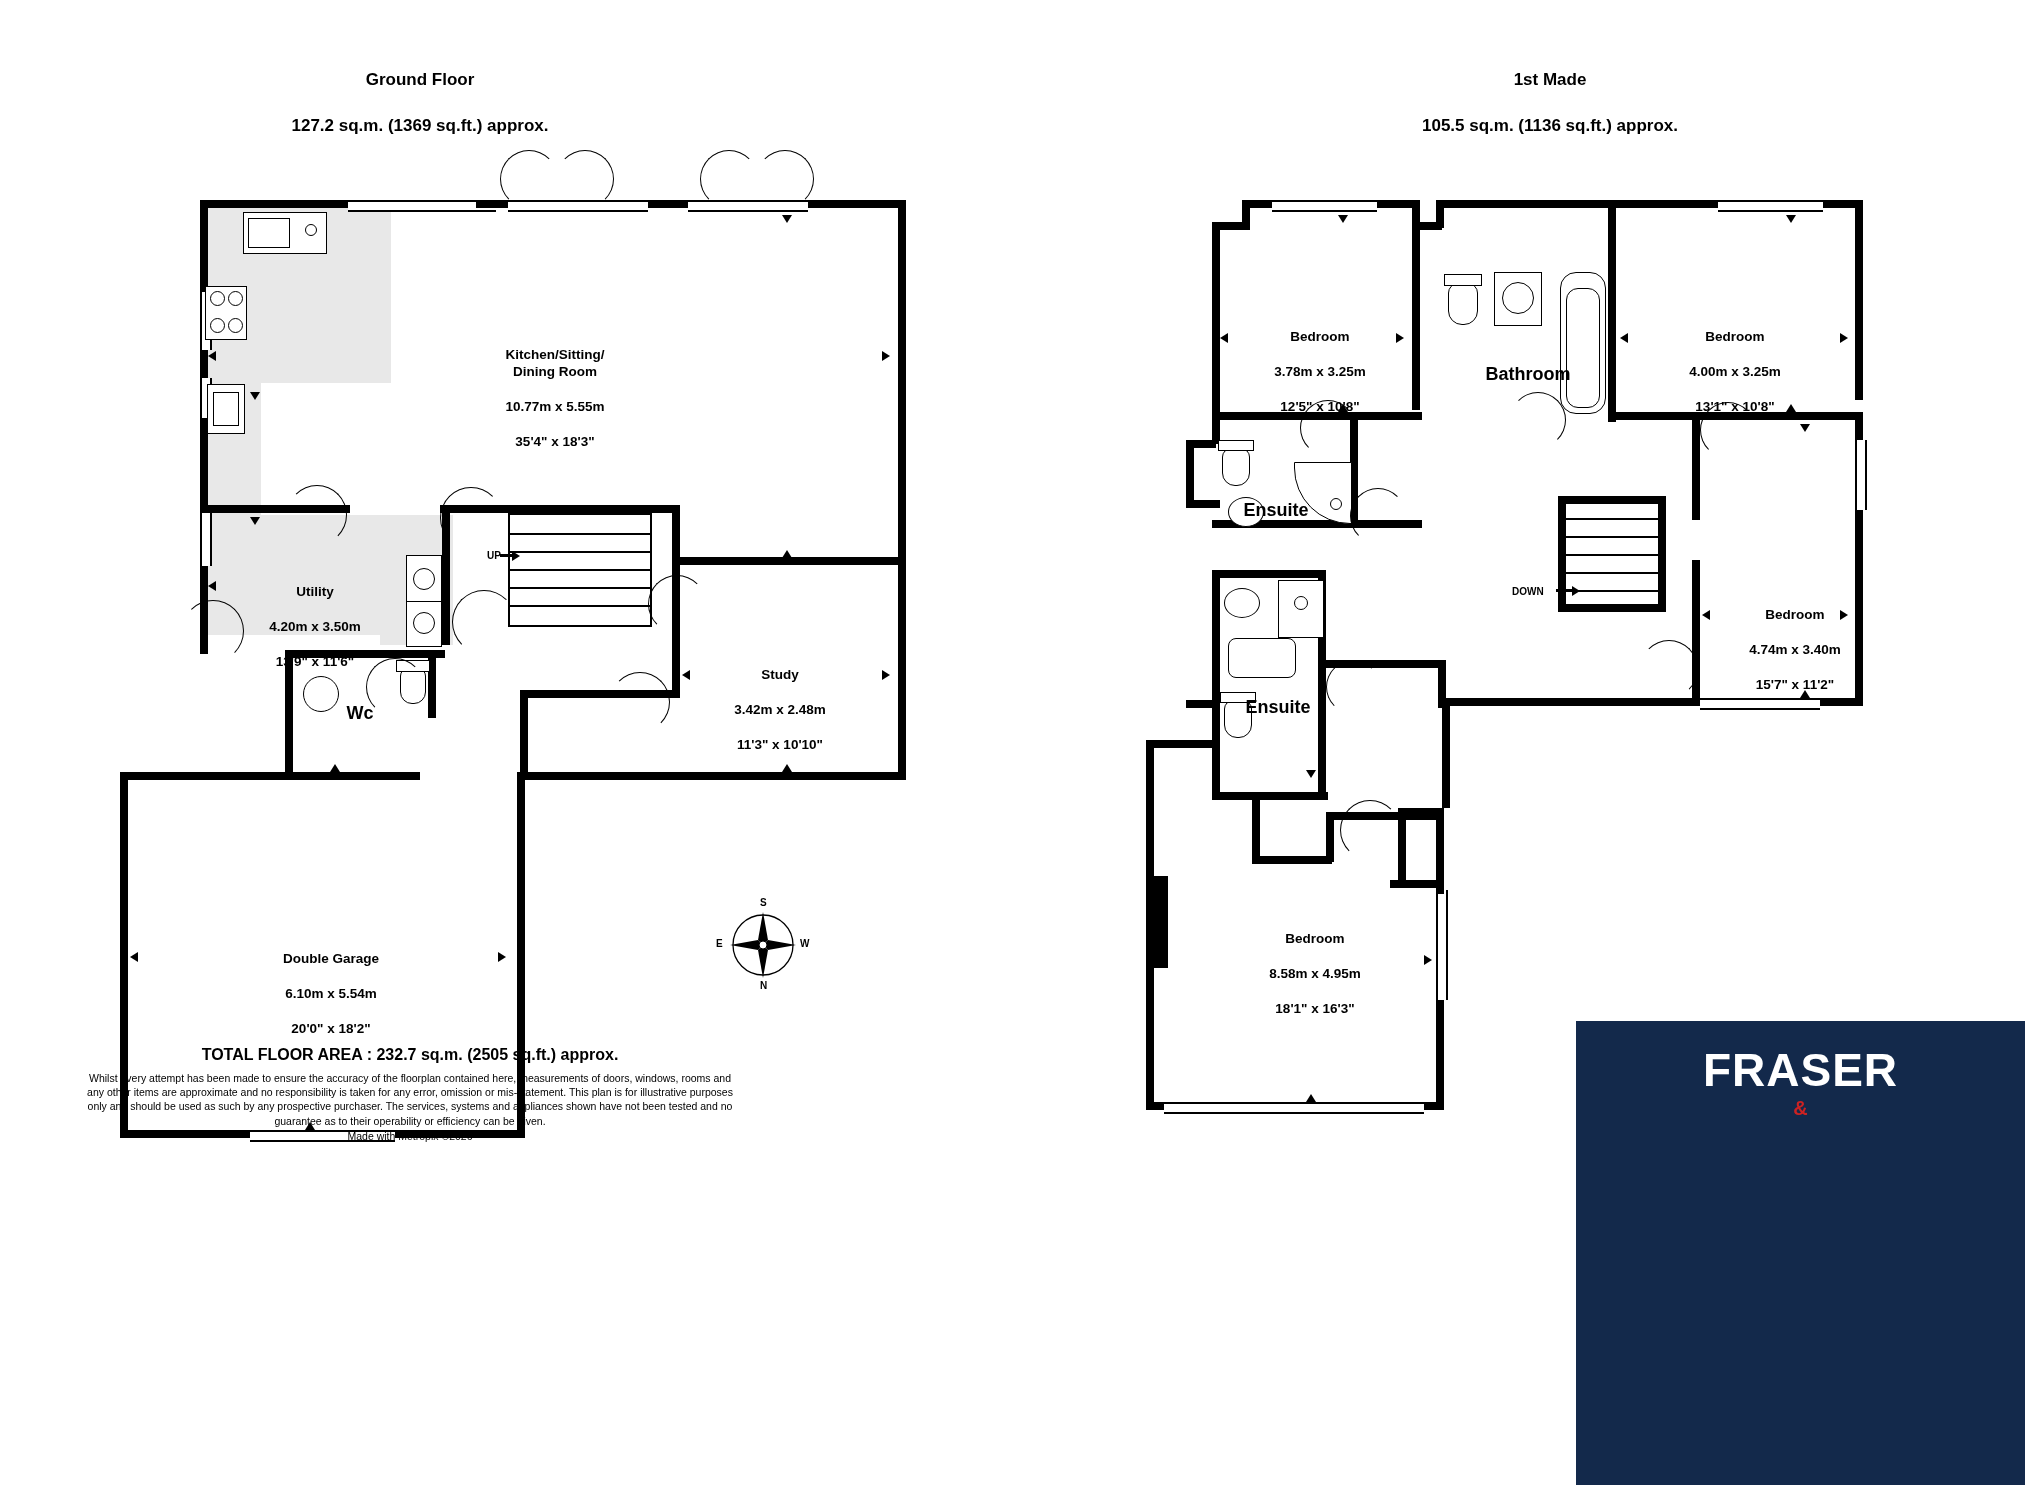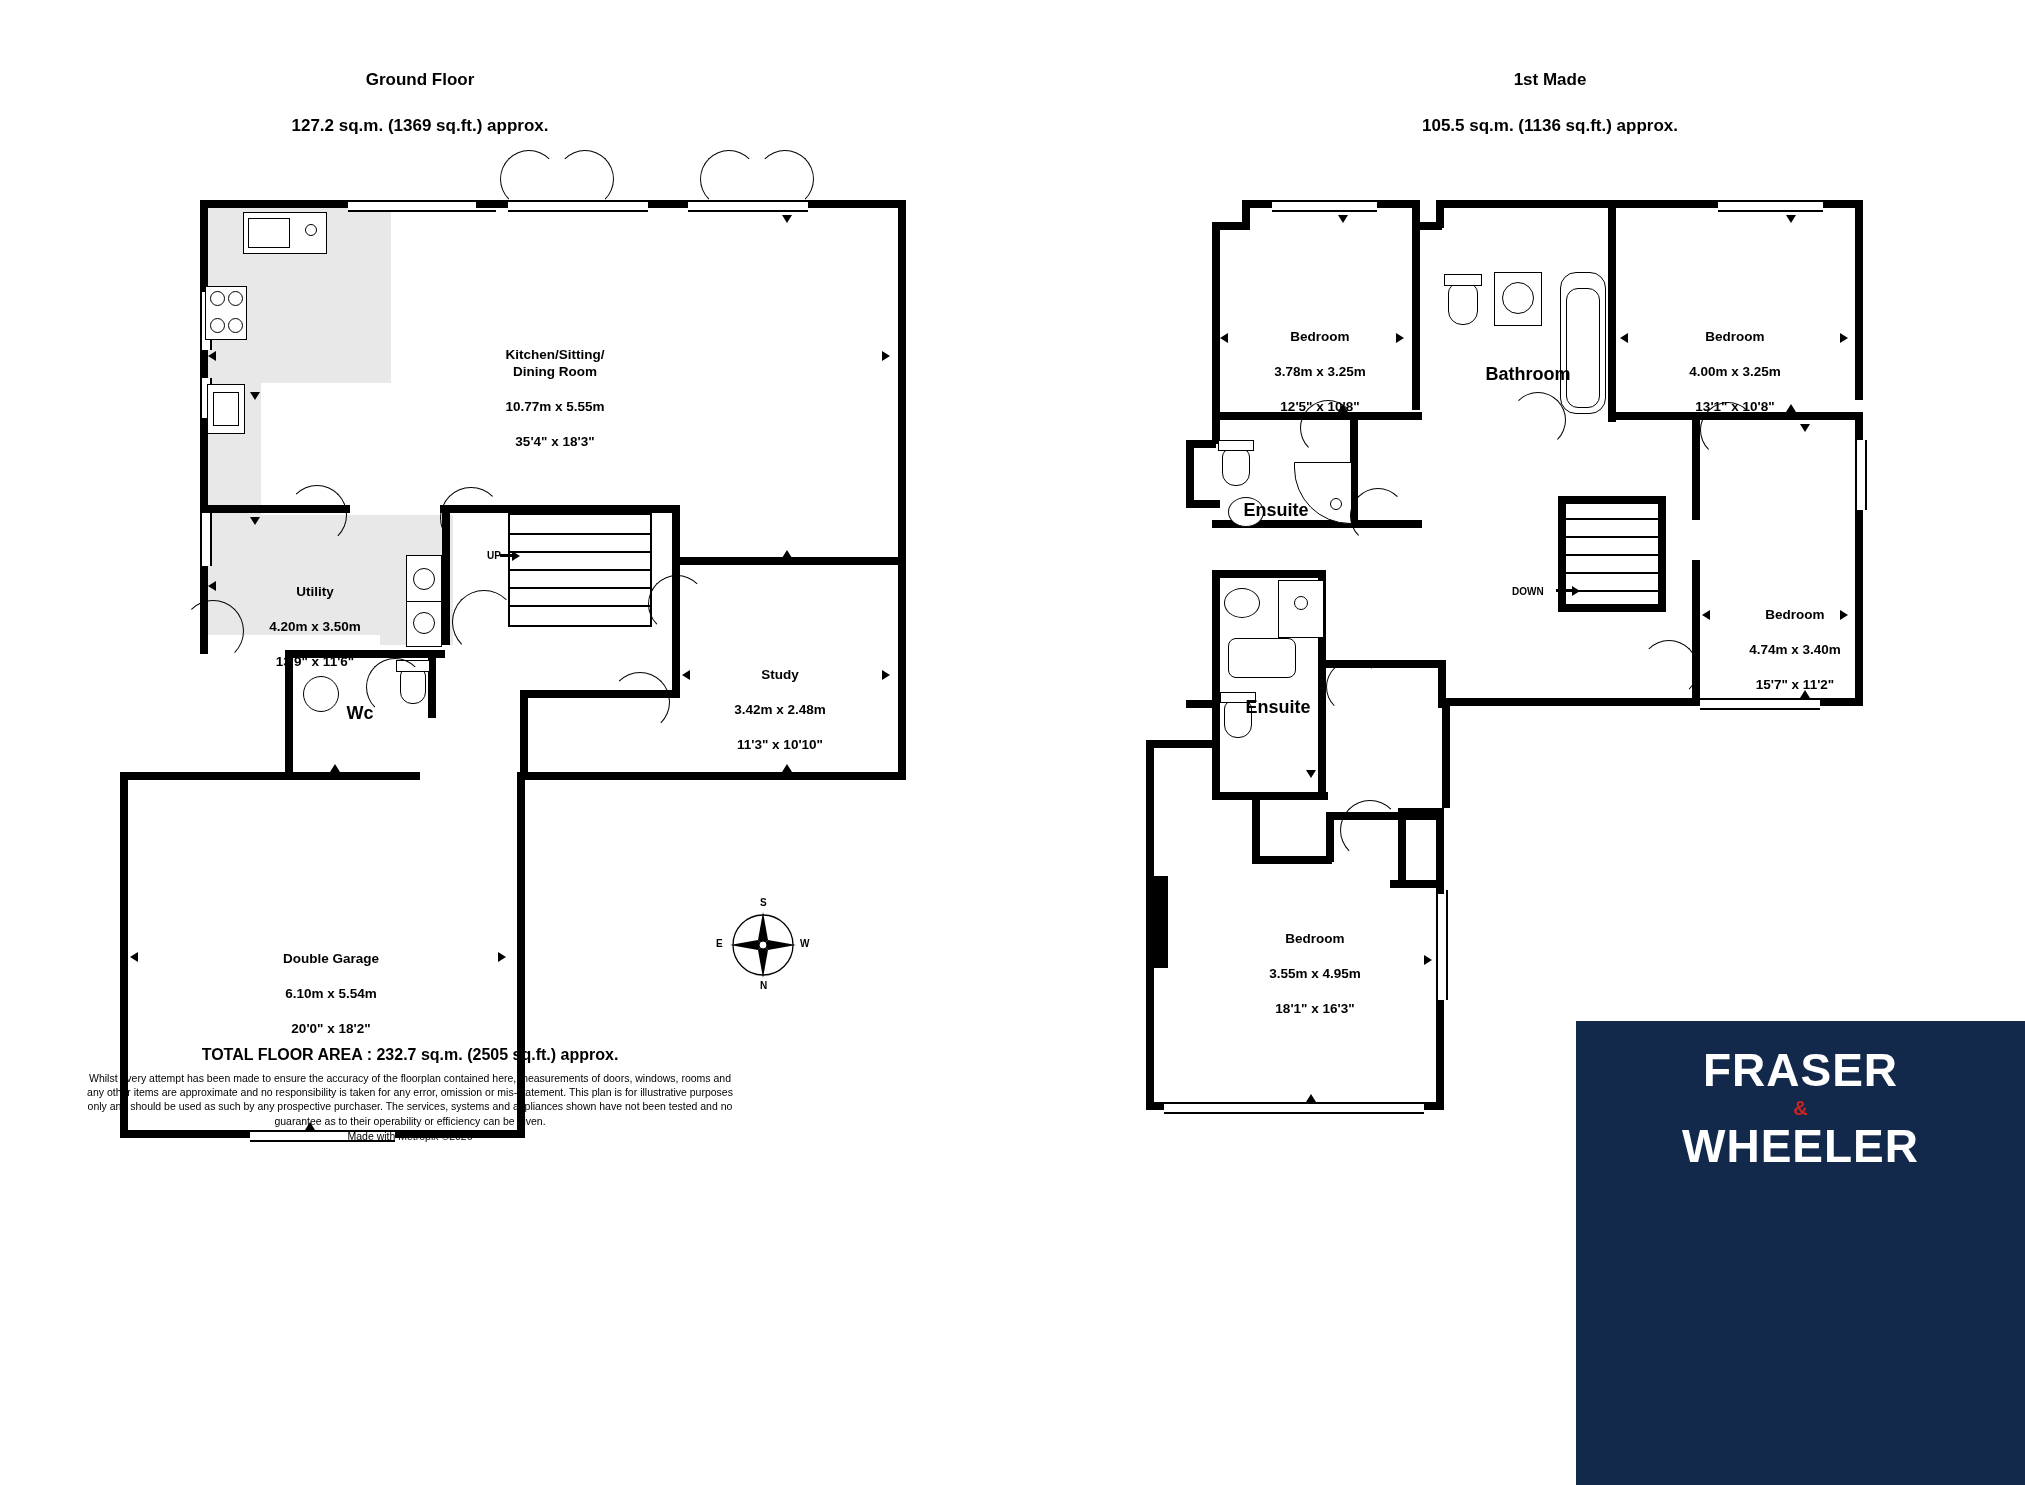--- a/index.html
+++ b/index.html
@@ -356,21 +356,21 @@
     <span>4.00m  x 3.25m</span><br>
     <span>13'1"   x 10'8"</span>
   </div>
   <div class="label" style="left:1700px; top:588px; width:190px;">
     <span>Bedroom</span><br>
     <span>4.74m  x 3.40m</span><br>
     <span>15'7"   x 11'2"</span>
   </div>
   <div class="label" style="left:1220px; top:912px; width:190px;">
     <span>Bedroom</span><br>
-    <span>3.55m  x 4.95m</span><br>
+    <span>8.58m  x 4.95m</span><br>
     <span>18'1"   x 16'3"</span>
   </div>
   <div class="label small" style="left:1468px; top:340px; width:120px;">
     <span>Bathroom</span>
   </div>
   <div class="label small" style="left:1226px; top:476px; width:100px;">
     <span>Ensuite</span>
   </div>
   <div class="label small" style="left:1228px; top:673px; width:100px;">
     <span>Ensuite</span>
@@ -394,14 +394,13 @@
 
 <div id="footer">
   <div id="total-area">TOTAL FLOOR AREA : 232.7 sq.m. (2505 sq.ft.) approx.</div>
   <div id="disclaimer">Whilst every attempt has been made to ensure the accuracy of the floorplan contained here, measurements of doors, windows, rooms and any other items are approximate and no responsibility is taken for any error, omission or mis-statement. This plan is for illustrative purposes only and should be used as such by any prospective purchaser. The services, systems and appliances shown have not been tested and no guarantee as to their operability or efficiency can be given.</div>
   <div id="metropix">Made with Metropix ©2026</div>
 </div>
 
 <div id="logo">
   <div class="l1">FRASER</div>
   <div class="amp">&amp;</div>
-  <div class="l2">WHEELER</div>
 </div>
 
 </body></html>

